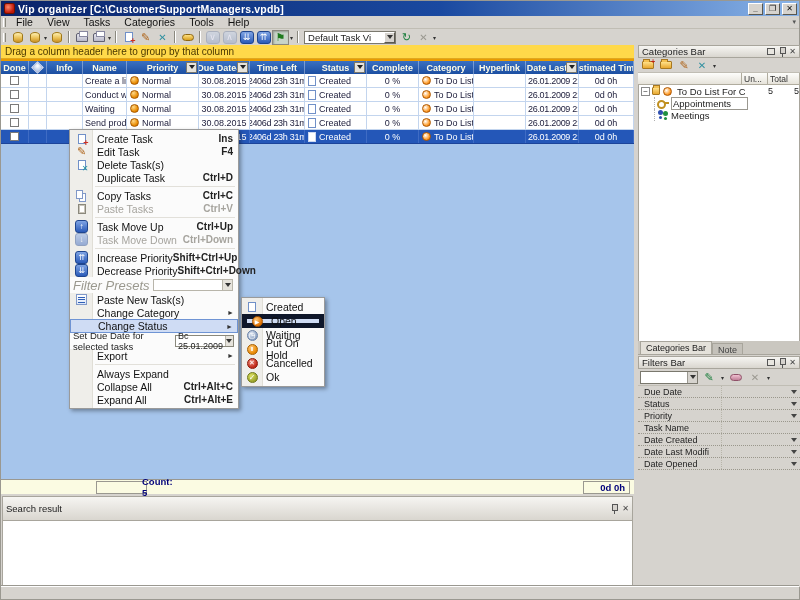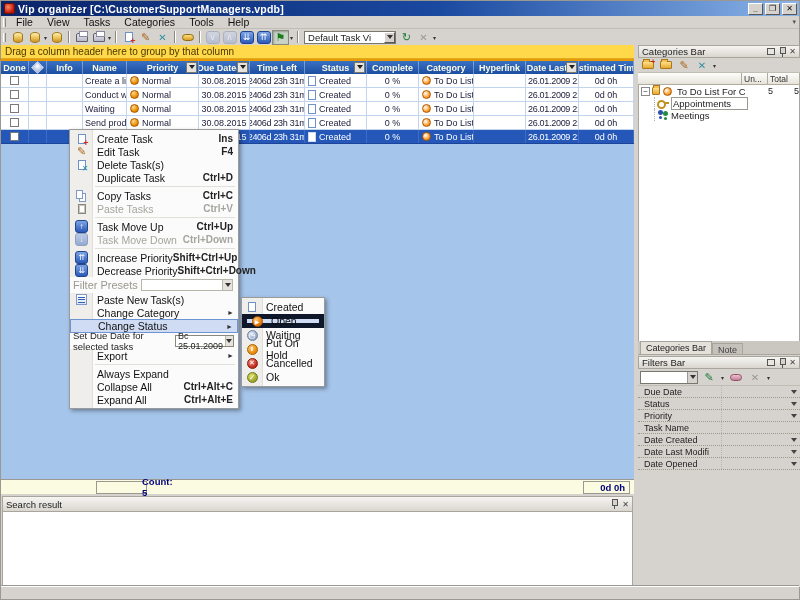--- a/index.html
+++ b/index.html
@@ -79,21 +79,21 @@
   .bluearea{position:absolute;left:0;top:143px;width:633px;height:335px;background:#a6c5eb;}
   .gridfooter{position:absolute;left:0;top:478px;width:633px;height:15px;background:#fbfbe2;border-top:1px solid #9a9890;
     display:flex;align-items:center;}
   .fbox{height:13px;border:1px solid #9a9890;background:#fbfbe2;color:#00007a;font-weight:bold;font-size:9.5px;
     display:flex;align-items:center;padding:0 4px;}
   .fbox.count{position:absolute;left:95px;width:48px;padding-left:45px;}
   .fbox.total{position:absolute;right:4px;width:47px;justify-content:flex-end;}
 
   
   .searchpanel{position:absolute;left:1px;top:495px;width:631px;height:90px;}
-  .sp-head{height:16px;background:linear-gradient(#f6f5f2,#d9d6cf);border:1px solid #a8a59c;display:flex;align-items:center;
+  .sp-head{height:25px;background:linear-gradient(#f6f5f2,#d9d6cf);border:1px solid #a8a59c;display:flex;align-items:center;
     font-size:9.5px;color:#222;padding:0 3px;}
   .sp-icons{margin-left:auto;display:flex;gap:4px;align-items:center;}
   .pin{position:relative;width:8px;height:10px;display:inline-block;}
   .pin::before{content:'';position:absolute;top:0;left:2px;width:4px;height:5px;border:1px solid #555;background:#d6d3ce;}
   .pin::after{content:'';position:absolute;top:6px;left:4px;width:1px;height:4px;background:#555;}
   .xsmall{color:#444;font-size:8px;font-weight:bold;}
   .sp-body{height:76px;background:#fff;border:1px solid #a8a59c;border-top:none;}
 
   
   .vsplit{position:absolute;left:633px;top:44px;width:4px;height:542px;background:#d6d3ce;}
@@ -159,21 +159,21 @@
   .ic-copy{width:7px;height:9px;background:#fff;border:1px solid #8098c8;box-shadow:3px 3px 0 -1px #fff,3px 3px 0 0 #8098c8;margin:-2px 2px 0 -2px;}
   .ic-clip{width:8px;height:10px;background:#c8c4ba;border:1px solid #8a887c;position:relative;}
   .ic-clip::before{content:'';position:absolute;left:1px;top:1px;width:4px;height:6px;background:#fff;}
   .mtile{width:13px;height:13px;border-radius:3px;background:linear-gradient(#7fa4e4,#2a5ab8);border:1px solid #1e458f;
     color:#fff;font-size:8px;display:flex;align-items:center;justify-content:center;}
   .mtile.dis{opacity:.45;}
   .ic-lines{width:11px;height:11px;background:linear-gradient(#fff,#dce6f8);border:1px solid #8098c8;
     display:flex;flex-direction:column;justify-content:space-evenly;padding:0 1px;}
   .ic-lines i{height:1px;background:#3060b8;display:block;}
   .mrow-combo{position:relative;height:16px;display:flex;align-items:center;padding:0 5px 0 3px;background:#fbfbfb;z-index:1;}
-  .mrow-combo .plab{color:#9a988e;font-size:11px;margin-right:3px;white-space:nowrap;}
+  .mrow-combo .plab{color:#9a988e;font-size:13px;margin-right:3px;white-space:nowrap;font-style:italic;}
   .mrow-combo .pcombo{flex:1;height:12px;background:#fff;border:1px solid #b8b5aa;display:flex;align-items:center;font-size:9px;padding-left:2px;}
   .mrow-combo .pcombo .cbtn{margin-left:auto;width:10px;height:10px;background:#e6e3dc;border-left:1px solid #b8b5aa;
     display:flex;align-items:center;justify-content:center;}
   .mrow-due{position:relative;height:16px;display:flex;align-items:center;padding:0 4px 0 3px;background:#fbfbfb;z-index:1;font-size:9.5px;}
   .mrow-due .dcombo{margin-left:3px;width:72px;height:12px;background:#fff;border:1px solid #8a887c;display:flex;align-items:center;font-size:9px;padding-left:2px;}
   .mrow-due .cbtn{margin-left:auto;width:10px;height:10px;background:#e6e3dc;border-left:1px solid #b8b5aa;display:flex;align-items:center;justify-content:center;}
 
   
   .submenu{position:absolute;left:240px;top:296px;width:84px;background:#fbfbfb;border:1px solid #9a9a9a;
     box-shadow:2px 2px 4px rgba(0,0,0,.35);padding:2px 0;z-index:11;}

